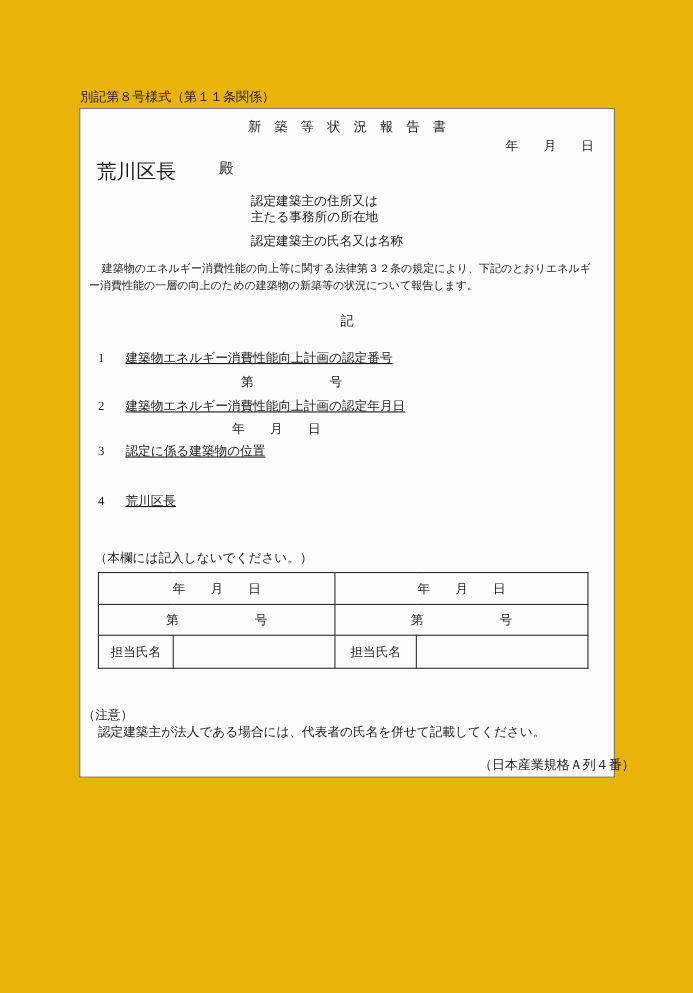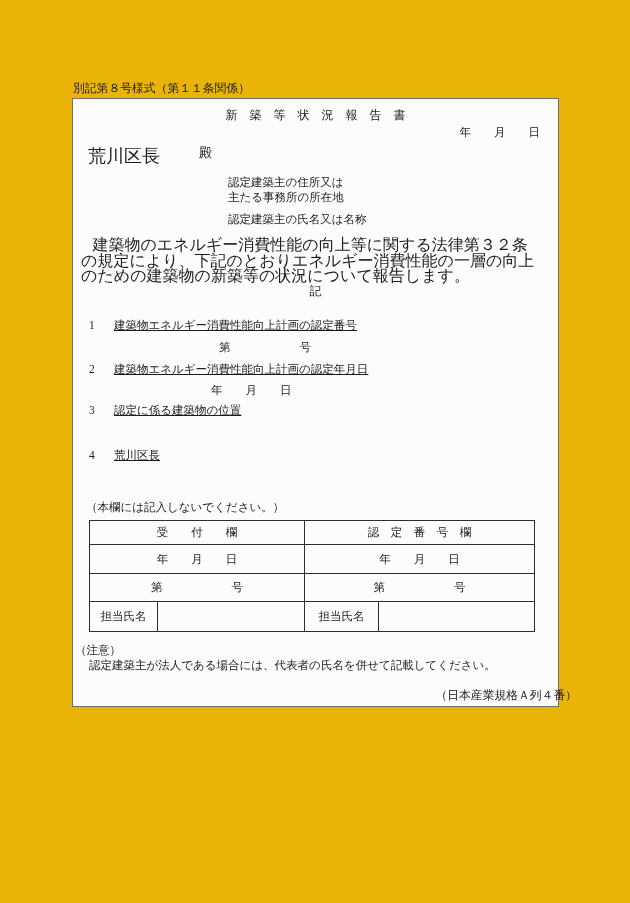--- a/index.html
+++ b/index.html
@@ -24,21 +24,21 @@
   }
   .title { top:8px; left:0; width:100%; text-align:center; font-size:12px; white-space:pre; }
   .hdr-date { top:26px; right:18px; font-size:11.5px; }
   .addressee { top:45px; left:15px; font-size:18px; }
   .honorific { top:45px; left:126px; font-size:13.2px; }
   .addr1 { top:76px; left:155px; }
   .addr2 { top:91px; left:155px; }
   .addr3 { top:113px; left:155px; }
   .intro {
     position:absolute; top:138px; left:8px; width:461px;
-    font-size:16px; line-height:15.6px;
+    font-size:10px; line-height:15.6px;
     text-indent:11.4px; white-space:normal;
     text-align:left;
   }
   .ki { top:184px; left:0; width:100%; text-align:center; font-size:12px; }
   .item { position:absolute; left:16px; white-space:pre;text-decoration:underline; }
   .item .no { display:inline-block; width:25px; }
   .item1 { top:219px; }
   .sub1  { top:241px; left:146px; }
   .item2 { top:263px; }
   .sub2  { top:284px; left:138px; }
@@ -100,24 +100,20 @@
     <div class="abs office-note">（本欄には記入しないでください。）</div>
 
     <table class="office">
       <colgroup>
         <col style="width:68px">
           <col style="width:147px">
           <col style="width:74px">
           <col style="width:156px">
       </colgroup>
       <tbody>
-          <tr style="height:24px">
-        <td colspan="2">受　　付　　欄</td>
-        <td colspan="2">認　定　番　号　欄</td>
-      </tr>
       <tr style="height:29px">
         <td colspan="2">年　　月　　日</td>
         <td colspan="2">年　　月　　日</td>
       </tr>
       <tr style="height:28px">
         <td colspan="2">第　　　　　　号</td>
         <td colspan="2">第　　　　　　号</td>
       </tr>
       <tr style="height:30px">
         <td>担当氏名</td>

